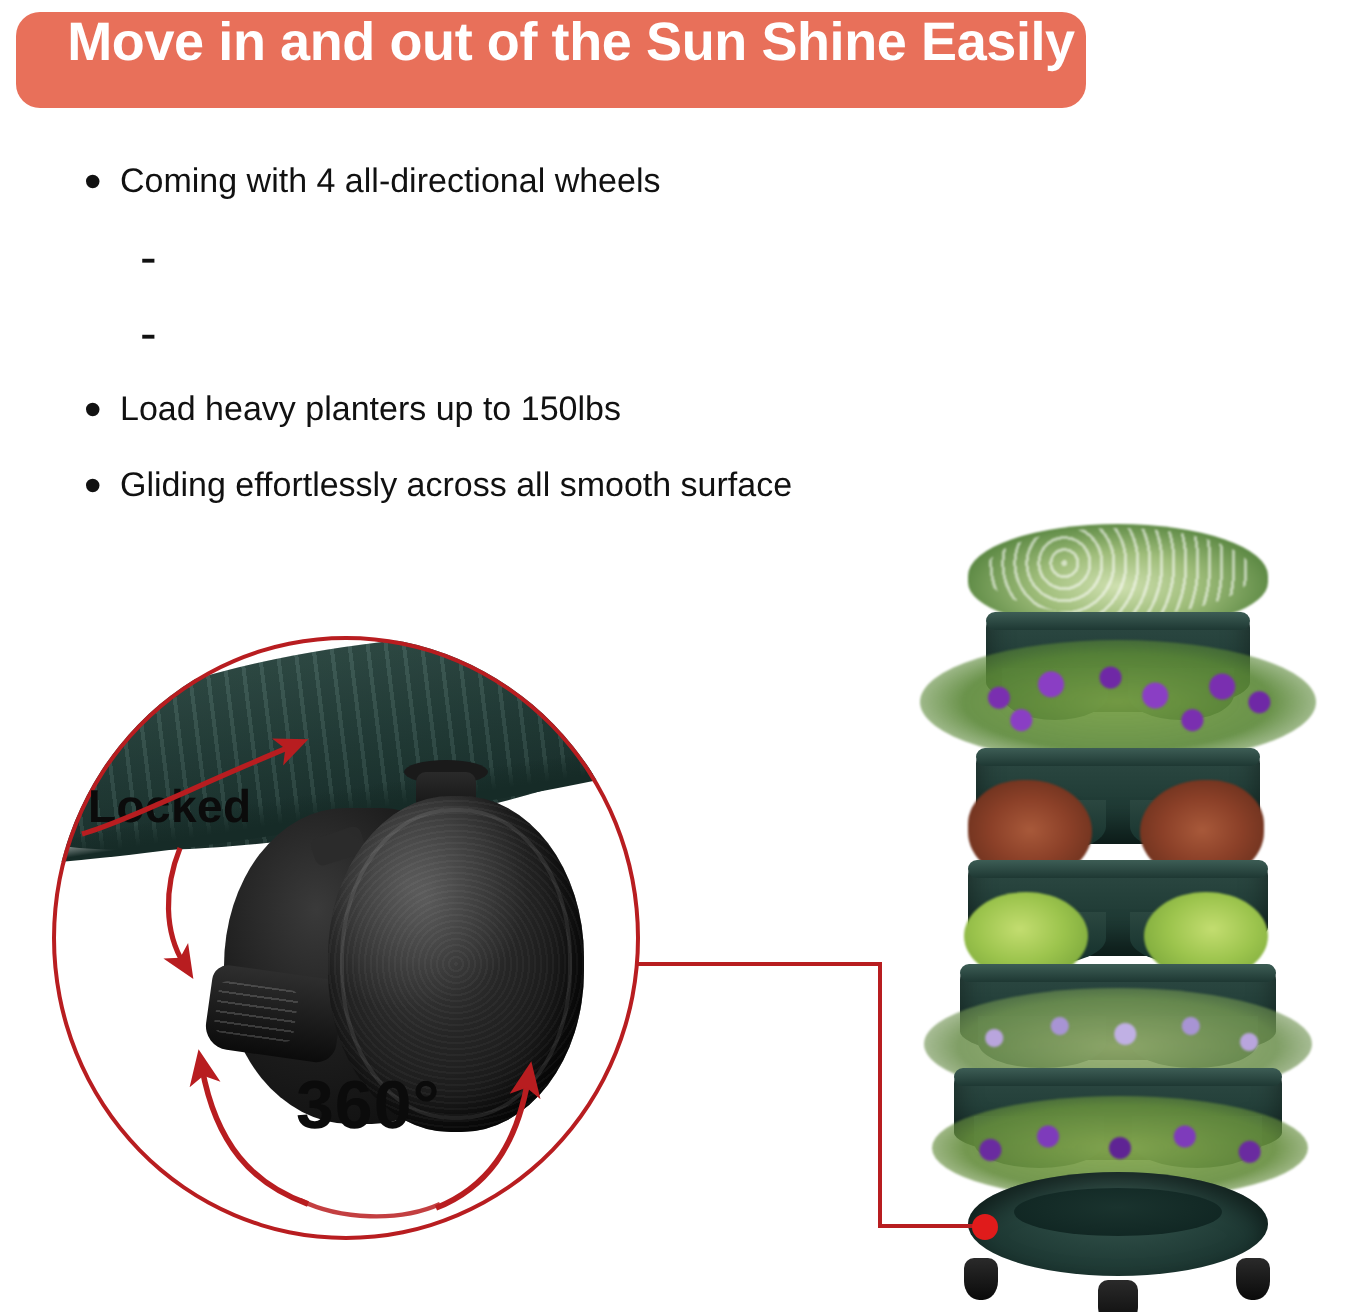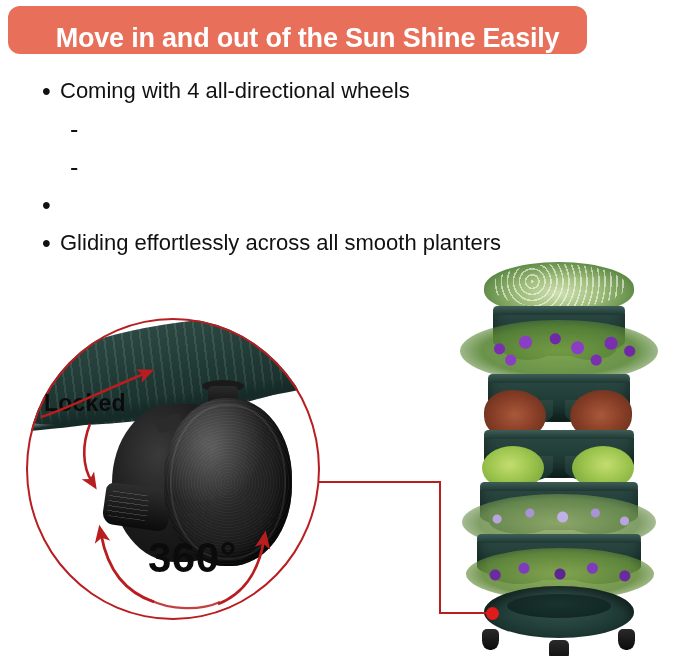--- a/index.html
+++ b/index.html
@@ -12,25 +12,25 @@
   #page {
     position: relative;
     width: 679px; height: 656px;
     background: #ffffff;
   }
 
   
   #header-banner {
     position: absolute;
     left: 8px; top: 6px;
-    width: 579px; height: 48px;
+    width: 535px; height: 48px;
     background: #e8705a;
     border-radius: 12px;
     display: flex;
-    align-items: flex-end;
+    align-items: flex-start;
     justify-content: center;
     padding-left: 20px;
   }
   #header-title {
     color: #ffffff;
     font-size: 27px;
     font-weight: bold;
     letter-spacing: -0.2px;
     white-space: nowrap;
     font-family: "Liberation Sans", sans-serif;
@@ -58,21 +58,21 @@
     line-height: 38px;
     color: #111111;
   }
   .dash-mark {
     width: 16px;
     flex: 0 0 16px;
     font-size: 25px;
     line-height: 38px;
     color: #111111;
   }
-  .feature-text { font-size: 22px; line-height: 38px; }
+  .feature-text { font-size: 17px; line-height: 38px; }
 
   
   #callout-circle {
     position: absolute;
     left: 26px; top: 318px;
     width: 294px; height: 302px;
     border: 2px solid #b81d20;
     border-radius: 50%;
     background: transparent;
   }
@@ -199,21 +199,21 @@
     position: absolute;
     left: 44px; top: 390px;
     font-size: 23px;
     font-weight: bold;
     color: #0b0b0b;
     letter-spacing: 0.2px;
   }
   #degrees-label {
     position: absolute;
     left: 148px; top: 534px;
-    font-size: 42px;
+    font-size: 34px;
     font-weight: bold;
     color: #0b0b0b;
     letter-spacing: 0.5px;
   }
 
   
   #arrow-layer, #connector-layer {
     position: absolute;
     left: 0; top: 0;
     width: 679px; height: 656px;
@@ -307,25 +307,26 @@
     <div class="feature-row sub">
       <span class="dash-mark">-</span>
     </div>
 
     <div class="feature-row sub">
       <span class="dash-mark">-</span>
     </div>
 
     <div class="feature-row">
       <span class="bullet-dot">•</span>
+      <span class="feature-text">Load heavy planters up to 150lbs</span>
     </div>
 
     <div class="feature-row">
       <span class="bullet-dot">•</span>
-      <span class="feature-text">Gliding effortlessly across all smooth planters</span>
+      <span class="feature-text">Gliding effortlessly across all smooth surface</span>
     </div>
 
   </div>
 
   <div id="planter-tower">
 
     <div class="foliage" style="left:32px; top:0px; width:150px; height:52px;
                 background: radial-gradient(ellipse at 50% 60%, #cfe0b0 0%, #9fbd7a 38%, #5f8b46 72%, #3d6b34 100%);
                 border-radius: 50% 50% 44% 44%;"></div>
     <div class="foliage" style="left:40px; top:2px; width:134px; height:44px; border-radius:50%;

